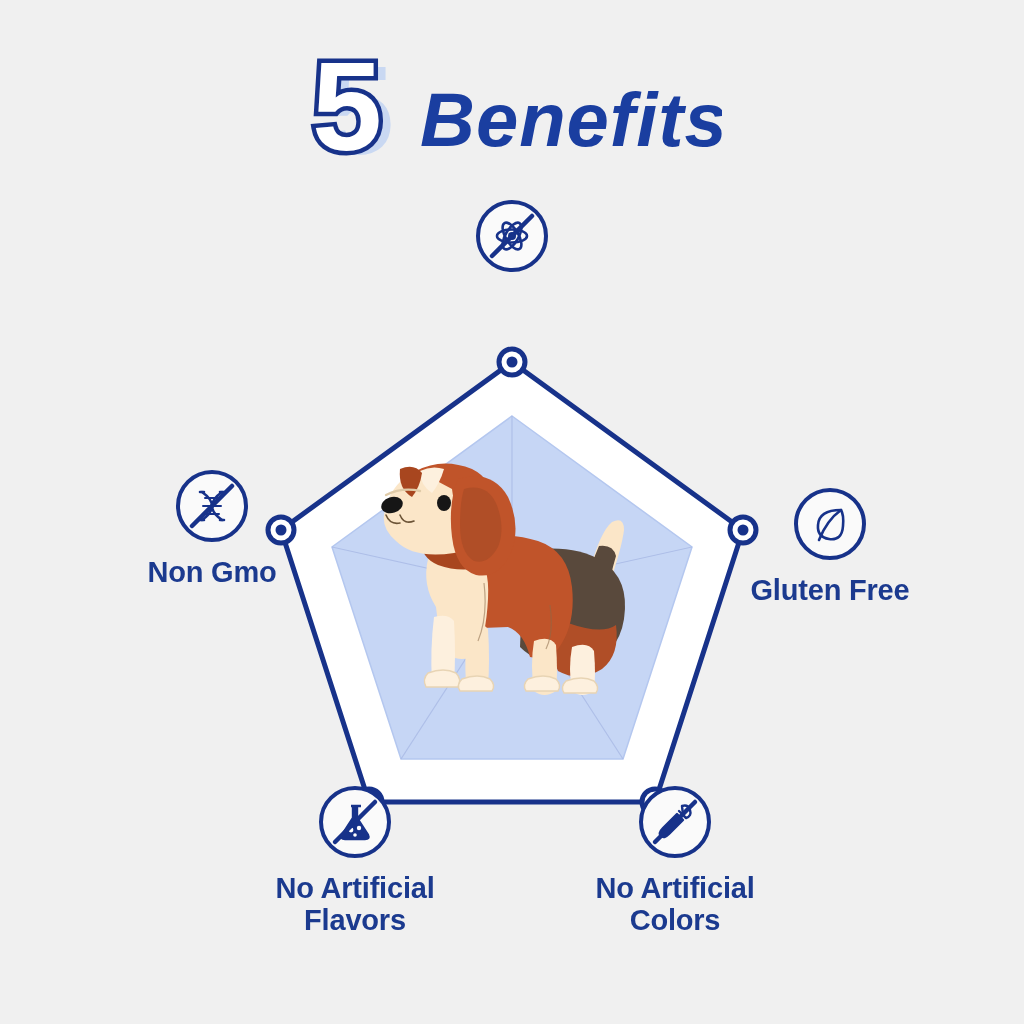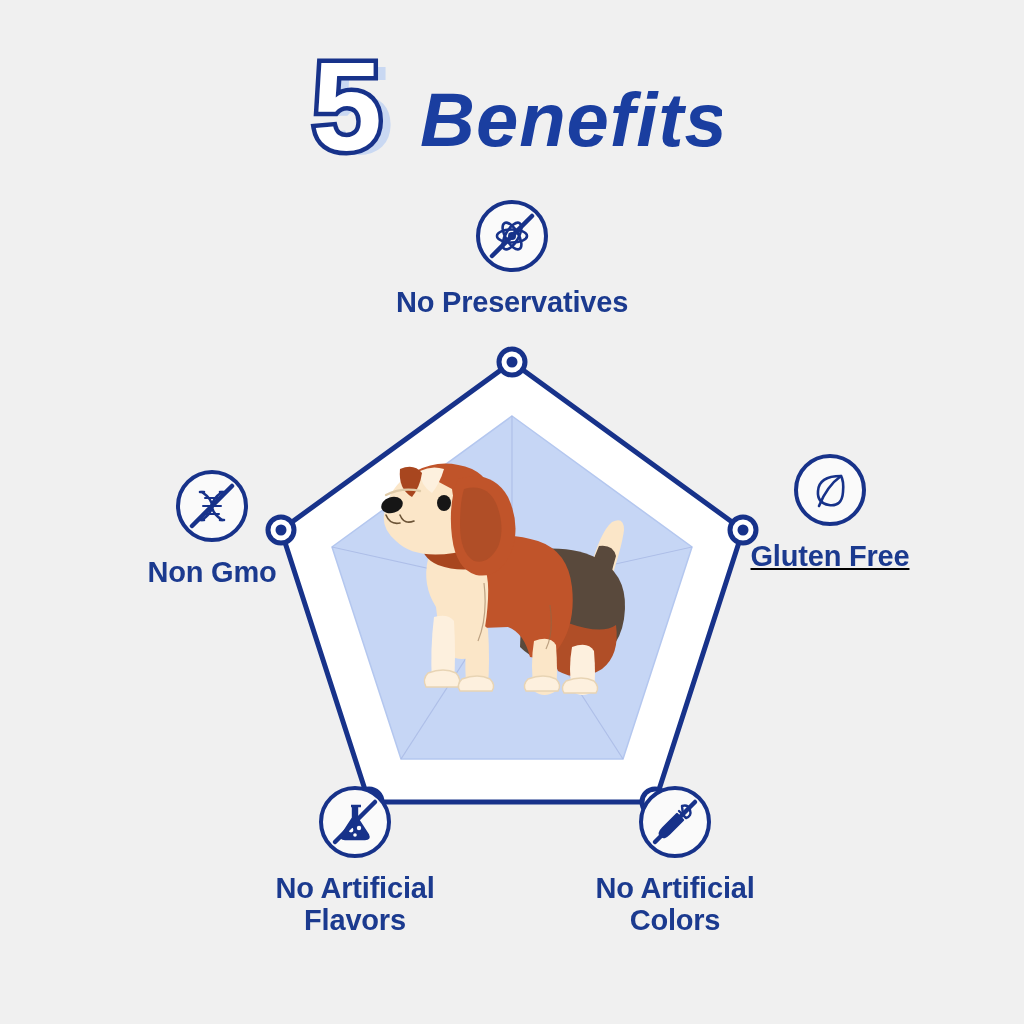--- a/index.html
+++ b/index.html
@@ -79,21 +79,21 @@
     font-weight: bold;
     line-height: 1.12;
     text-align: center;
     white-space: pre-line;
     letter-spacing: -0.2px;
   }
 
   
   #b-preservatives { left: 352px; top: 200px; width: 320px; }
   #b-nongmo        { left: 112px; top: 470px; width: 200px; align-items: center; }
-  #b-gluten        { left: 712px; top: 454px; width: 236px; text-decoration: underline; }
+  #b-gluten        { left: 712px; top: 488px; width: 236px; }
   #b-flavors       { left: 240px; top: 786px; width: 230px; }
   #b-colors        { left: 560px; top: 786px; width: 230px; }
 </style>
 </head>
 <body>
 
 <div id="stage">
 
   <div class="title-wrap">
     <svg class="title-svg" width="420" height="126" viewBox="0 0 420 126">
@@ -216,21 +216,20 @@
           <ellipse cx="23" cy="23" rx="15" ry="6.5" transform="rotate(120 23 23)"></ellipse>
         </g>
         <circle cx="23" cy="23" r="4" fill="#17328a"></circle>
       </svg>
     </div>
     <div class="icon-slash" style="position:absolute;top:0;left:50%;transform:translateX(-50%);width:72px;height:72px;pointer-events:none;">
       <svg width="72" height="72" viewBox="0 0 72 72">
         <line x1="16" y1="56" x2="56" y2="16" stroke="#17328a" stroke-width="4.5" stroke-linecap="round"></line>
       </svg>
     </div>
-    <div class="benefit-label">No Preservatives</div>
   </div>
 
   <div class="benefit" id="b-nongmo">
     <div class="icon-circle">
       <svg width="46" height="46" viewBox="0 0 46 46">
         <g fill="none" stroke="#17328a" stroke-width="2.6" stroke-linecap="round">
           <path d="M13 9 q20 14 0 28"></path>
           <path d="M33 9 q-20 14 0 28"></path>
           <path d="M11 9 h4 M31 9 h4 M11 37 h4 M31 37 h4"></path>
           <path d="M16 15 h14 M14 23 h18 M16 31 h14" stroke-width="2"></path>

